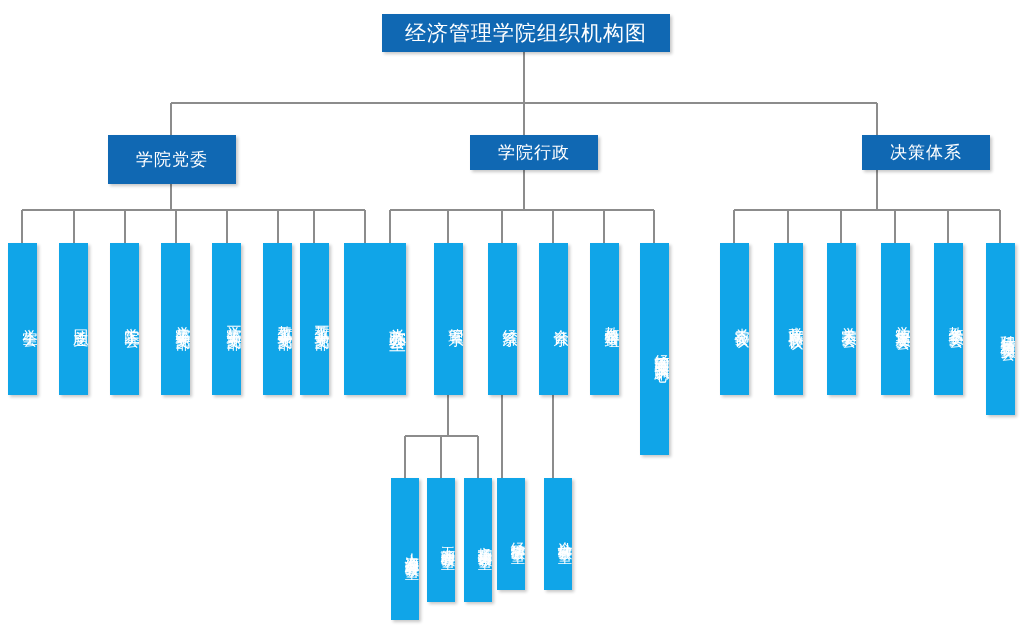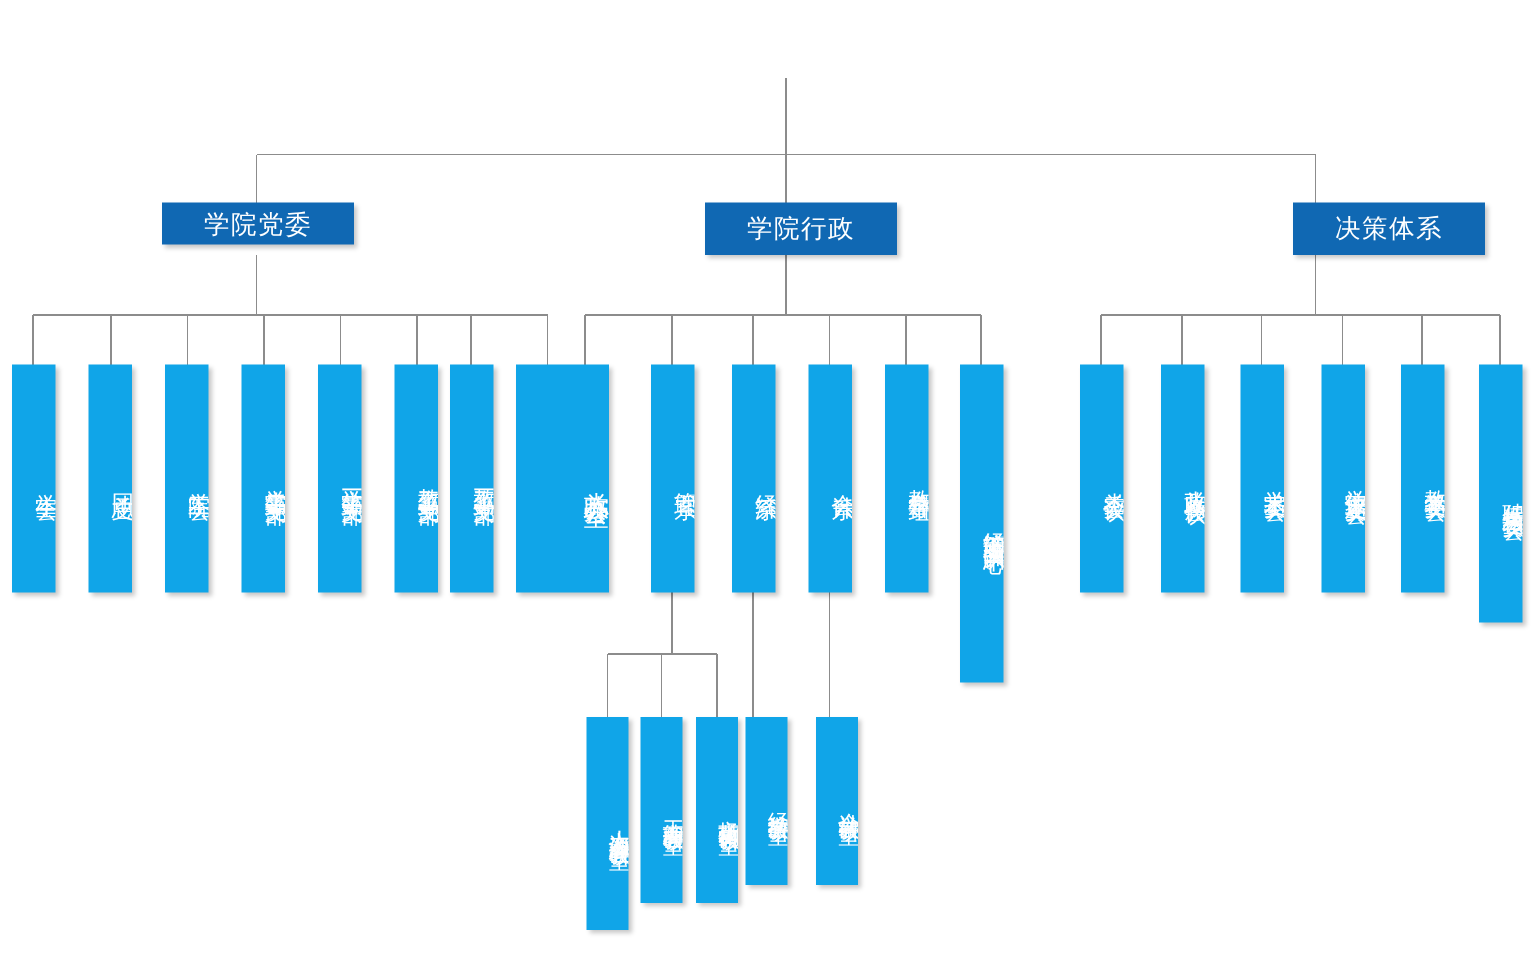--- a/index.html
+++ b/index.html
@@ -112,22 +112,23 @@
       <path d="M405,436 L405,478"></path>
       <path d="M441,436 L441,478"></path>
       <path d="M478,436 L478,478"></path>
 
       <path d="M502,394 L502,478"></path>
 
       <path d="M553,394 L553,478"></path>
     </g>
   </svg>
 
+  <div class="node node-root" style="left:382px; top:14px; width:288px; height:38px;">经济管理学院组织机构图</div>
 
-  <div class="node node-l2" style="left:108px; top:135px; width:128px; height:28px;">学院党委</div>
+  <div class="node node-l2" style="left:108px; top:135px; width:128px; height:49px;">学院党委</div>
   <div class="node node-l2" style="left:470px; top:135px; width:128px; height:35px;">学院行政</div>
   <div class="node node-l2" style="left:862px; top:135px; width:128px; height:35px;">决策体系</div>
 
   <div class="node node-l3" style="left:8px; top:243px; width:29px; height:152px;">学生会</div>
   <div class="node node-l3" style="left:59px; top:243px; width:29px; height:152px;">团总支</div>
   <div class="node node-l3" style="left:110px; top:243px; width:29px; height:152px;">学院工会</div>
   <div class="node node-l3" style="left:161px; top:243px; width:29px; height:152px;">学生第二党支部</div>
   <div class="node node-l3" style="left:212px; top:243px; width:29px; height:152px;">学生第一党支部</div>
   <div class="node node-l3" style="left:263px; top:243px; width:29px; height:152px;">教工第二党支部</div>
   <div class="node node-l3" style="left:300px; top:243px; width:29px; height:152px;">教工第一党支部</div>

